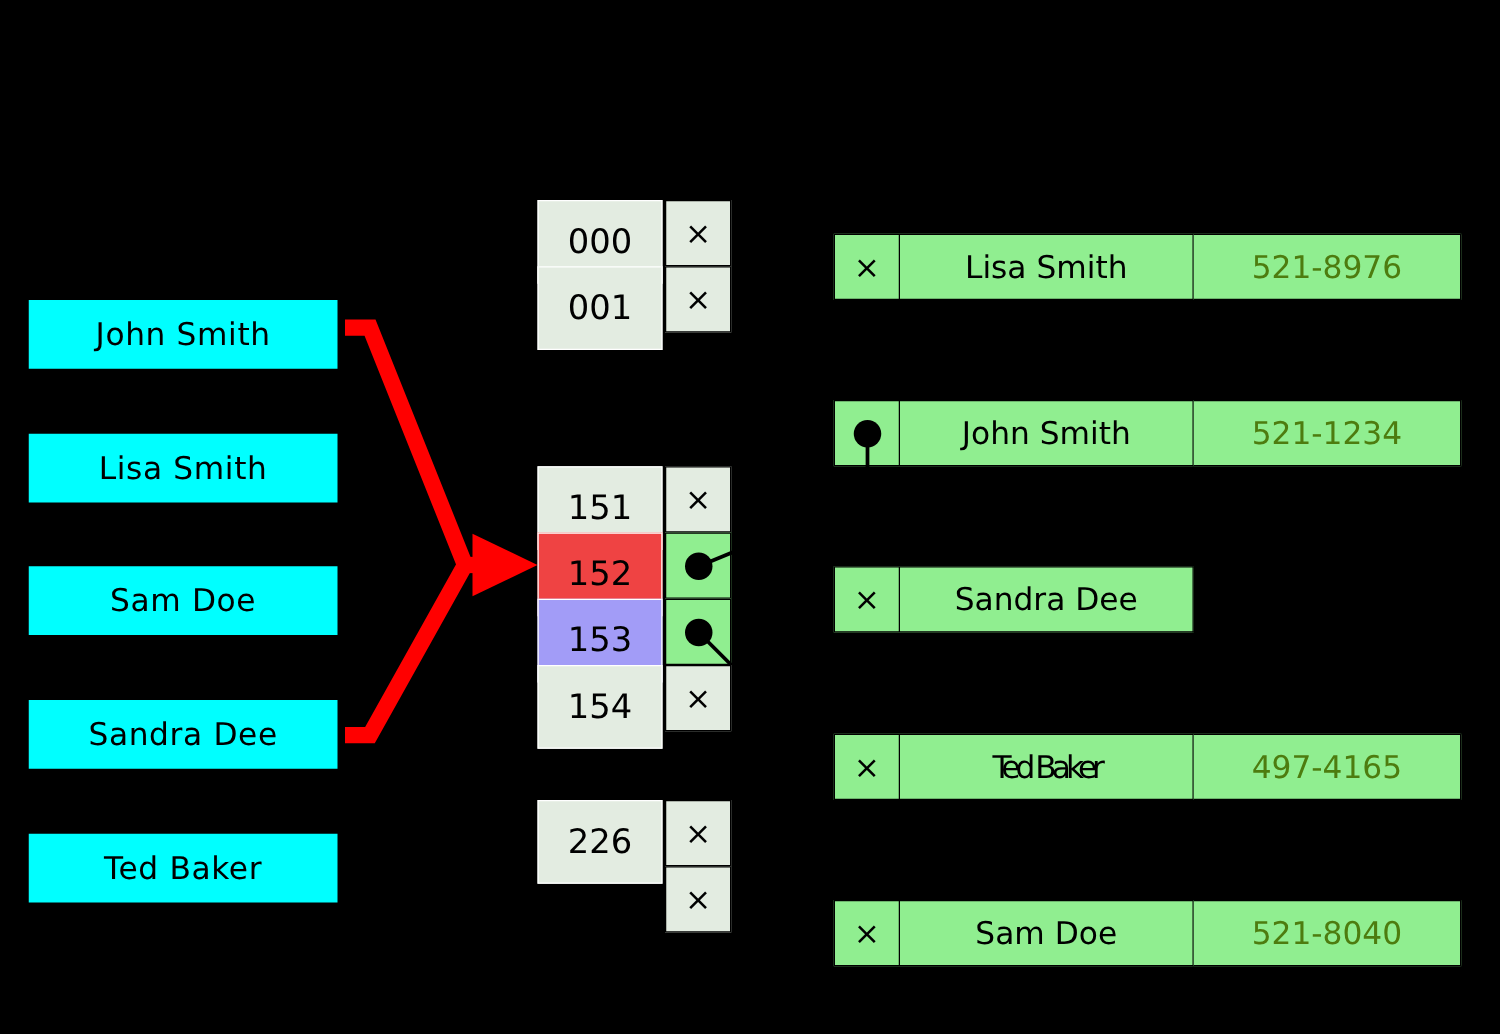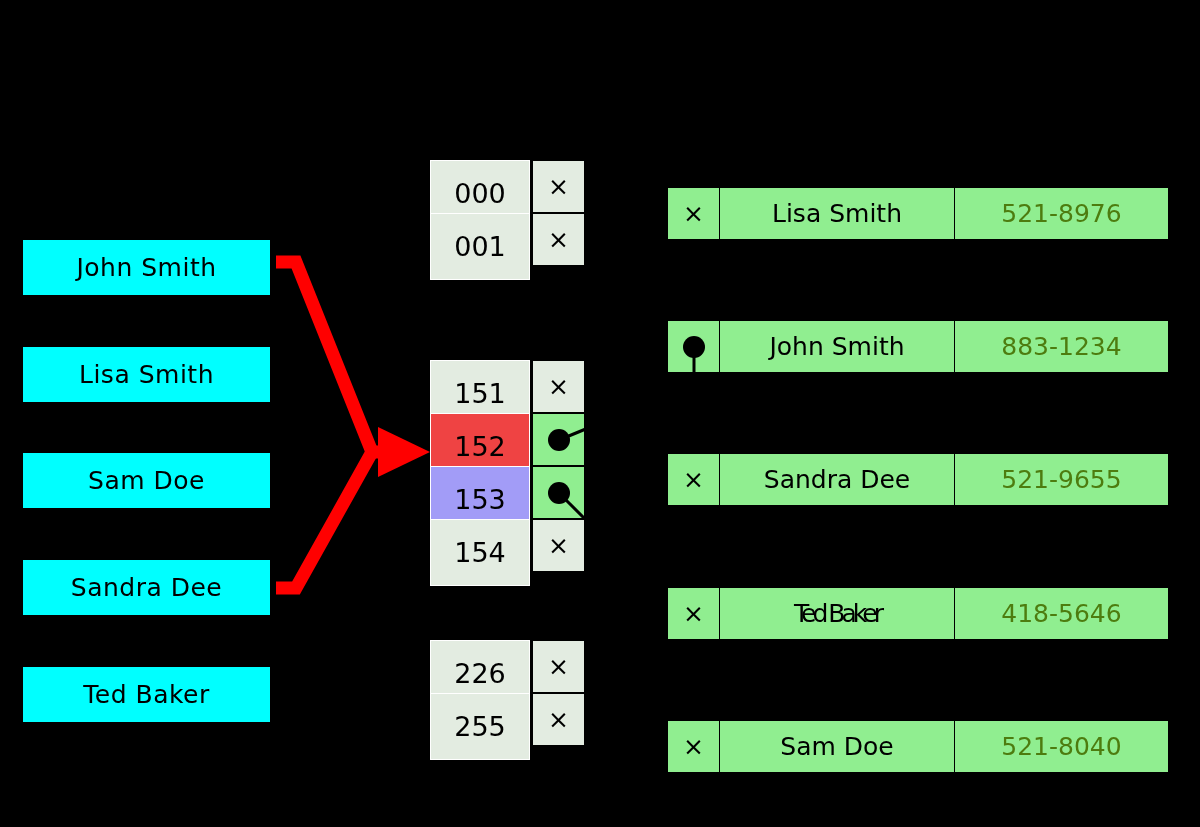--- a/index.html
+++ b/index.html
@@ -198,21 +198,21 @@
             <span class="x-mark">×</span>
           </div>
         </div>
         <div class="bucket-row">
           <div class="idx-cell empty">001</div>
           <div class="ptr-cell">
             <span class="x-mark">×</span>
           </div>
         </div>
       </div>
-      <div class="bucket-group" style="top: 360px;">
+      <div class="bucket-group" style="top: 373px;">
         <div class="bucket-row">
           <div class="idx-cell empty">151</div>
           <div class="ptr-cell">
             <span class="x-mark">×</span>
           </div>
         </div>
         <div class="bucket-row">
           <div class="idx-cell red">152</div>
           <div class="ptr-cell filled">
             <svg width="62" height="62">
@@ -238,21 +238,20 @@
         </div>
       </div>
       <div class="bucket-group" style="top: 640px;">
         <div class="bucket-row">
           <div class="idx-cell empty">226</div>
           <div class="ptr-cell">
             <span class="x-mark">×</span>
           </div>
         </div>
         <div class="bucket-row">
-          <div class="idx-cell empty">255</div>
           <div class="ptr-cell">
             <span class="x-mark">×</span>
           </div>
         </div>
       </div>
     </div>
 
   <div id="records-layer">
       <div class="record" style="top: 187px;">
         <div class="rec-ptr">
@@ -269,43 +268,40 @@
         <div class="rec-ptr">
           <svg width="62" height="62">
             <line x1="28" y1="28" x2="28" y2="60" stroke="#000000" stroke-width="3"></line>
             <circle cx="28" cy="28" r="11" fill="#000000"></circle>
           </svg>
         </div>
         <div class="rec-name">
           <span>John Smith</span>
         </div>
         <div class="rec-phone">
-          <span>883-1234</span>
+          <span>521-1234</span>
         </div>
       </div>
       <div class="record" style="top: 453px;">
         <div class="rec-ptr">
           <span class="x-mark">×</span>
         </div>
         <div class="rec-name">
           <span>Sandra Dee</span>
         </div>
+      </div>
+      <div class="record" style="top: 587px;">
+        <div class="rec-ptr">
+          <span class="x-mark">×</span>
+        </div>
+        <div class="rec-name">
+          <span class="kern-tight">Ted Baker</span>
+        </div>
         <div class="rec-phone">
-          <span>521-9655</span>
-        </div>
-      </div>
-      <div class="record" style="top: 587px;">
-        <div class="rec-ptr">
-          <span class="x-mark">×</span>
-        </div>
-        <div class="rec-name">
-          <span class="kern-tight">Ted Baker</span>
-        </div>
-        <div class="rec-phone">
-          <span>418-5646</span>
+          <span>497-4165</span>
         </div>
       </div>
       <div class="record" style="top: 720px;">
         <div class="rec-ptr">
           <span class="x-mark">×</span>
         </div>
         <div class="rec-name">
           <span>Sam Doe</span>
         </div>
         <div class="rec-phone">

